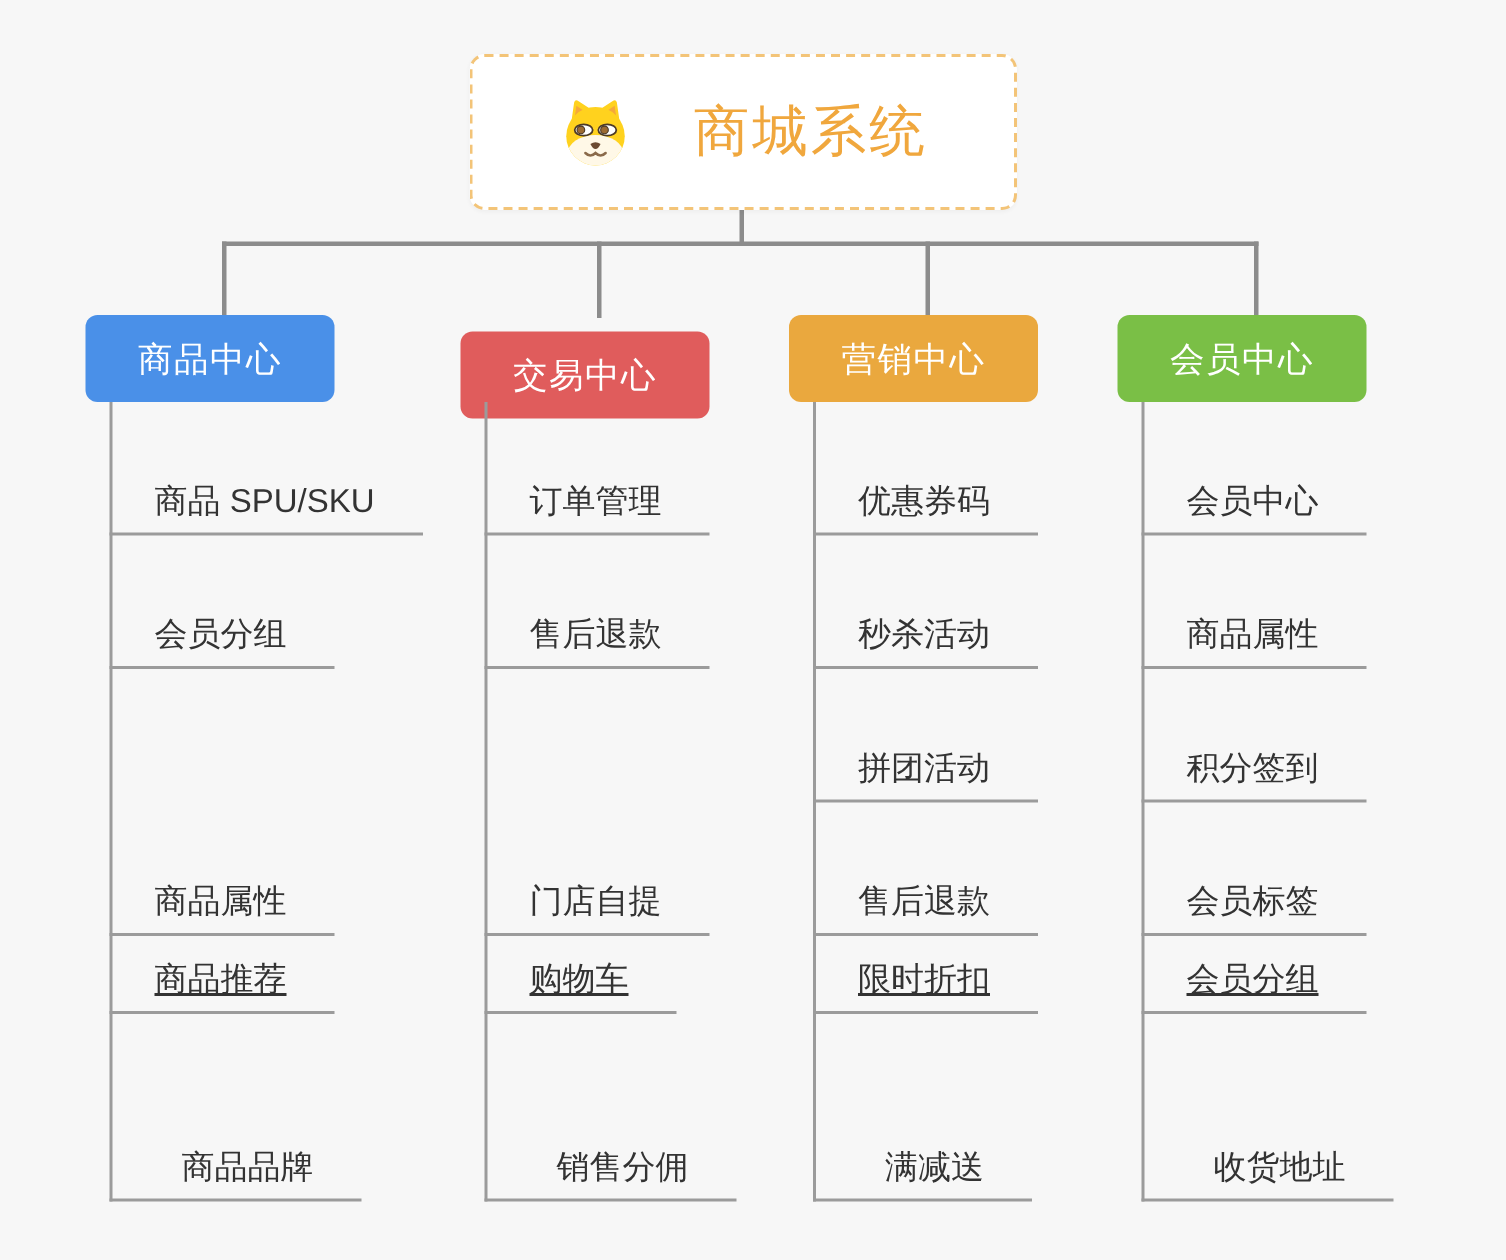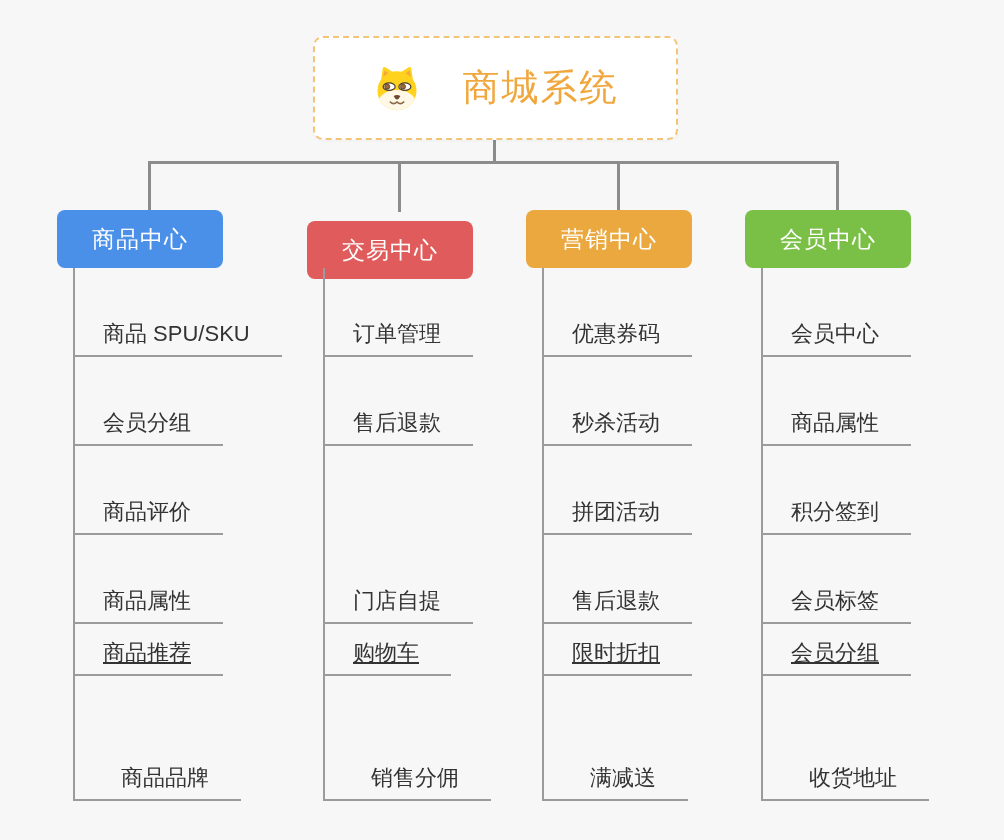--- a/index.html
+++ b/index.html
@@ -120,21 +120,20 @@
       <path d="M27.5 40 Q32 37 36.5 40 Q34.5 44.5 32 44.5 Q29.5 44.5 27.5 40 Z" fill="#6b4a32"></path>
       <path d="M23 48 Q27.5 52.5 32 48 Q36.5 52.5 41 48" fill="none" stroke="#8a6a4a" stroke-width="2.2" stroke-linecap="round"></path>
     </svg>
     <span class="root-title" style="color: rgb(240, 167, 61);">商城系统</span>
   </div>
 
   <div class="branch-node b0" style="background: rgb(74, 144, 232);">商品中心</div>
   <div class="spine s0"></div>
   <div class="subtopic c0 r0">商品 SPU/SKU</div>
   <div class="subtopic c0 r1">会员分组</div>
-  <div class="subtopic c0 r2">商品评价</div>
   <div class="subtopic c0 r3">商品属性</div>
   <div class="subtopic c0 r4">商品推荐</div>
   <div class="subtopic c0 r5">商品品牌</div>
 
   <div class="branch-node b1" style="background: rgb(224, 92, 92);">交易中心</div>
   <div class="spine s1"></div>
   <div class="subtopic c1 r0">订单管理</div>
   <div class="subtopic c1 r1">售后退款</div>
   <div class="subtopic c1 r3">门店自提</div>
   <div class="subtopic c1 r4">购物车</div>

